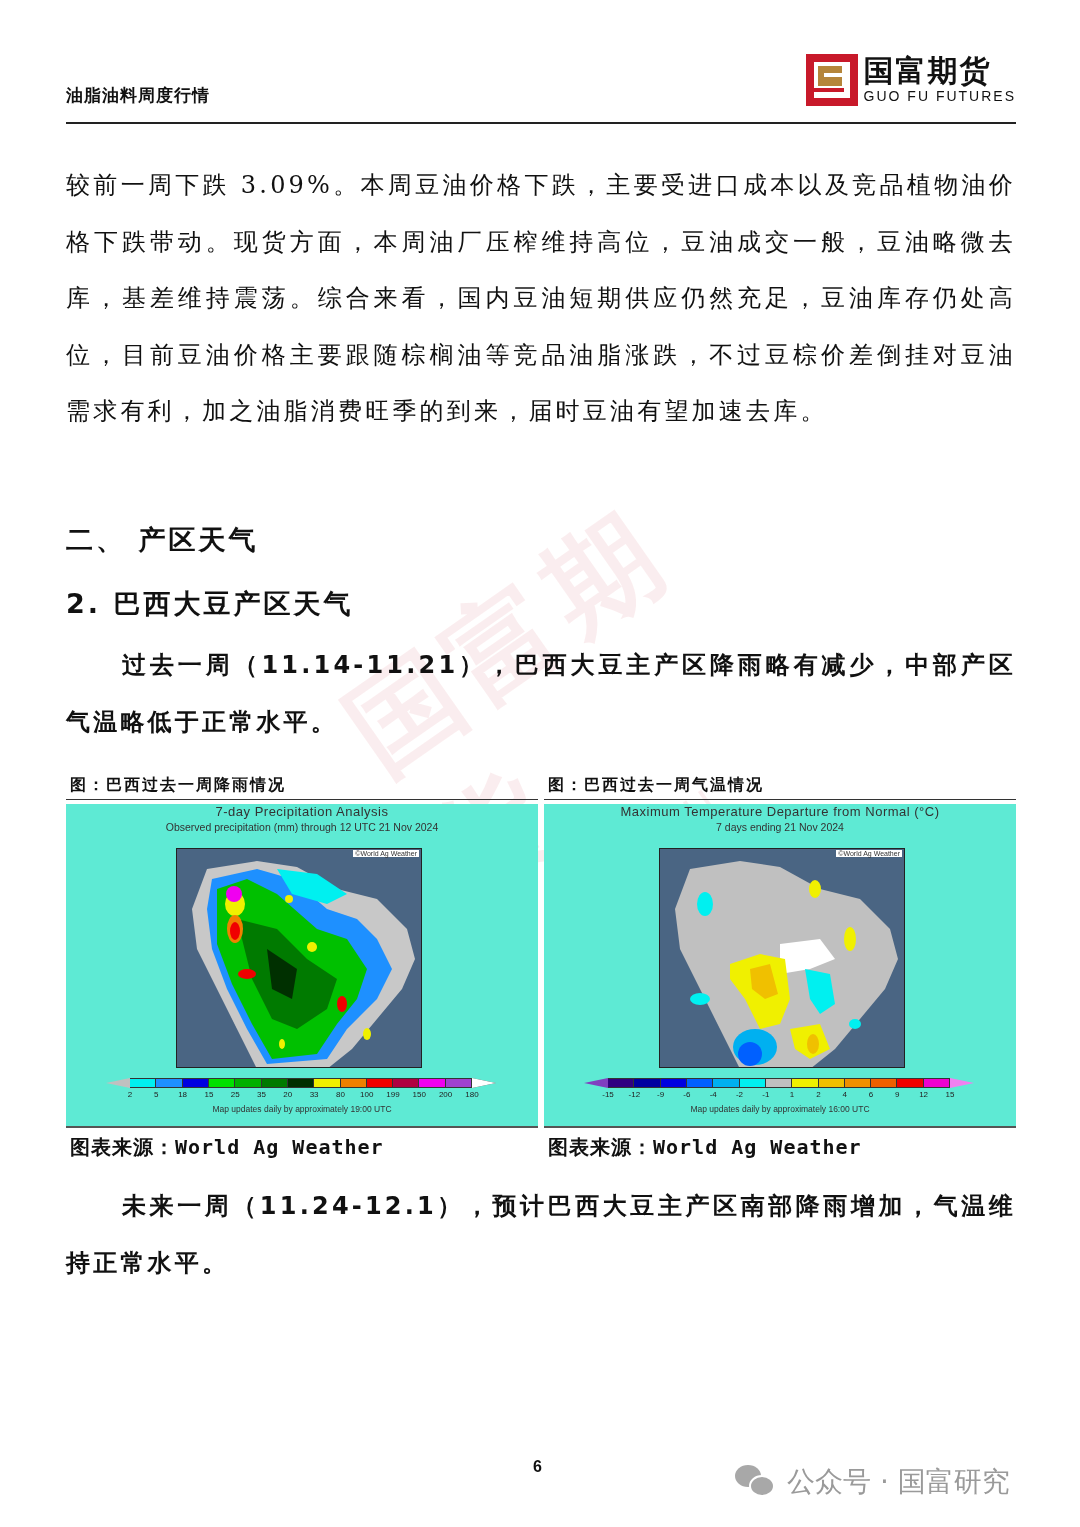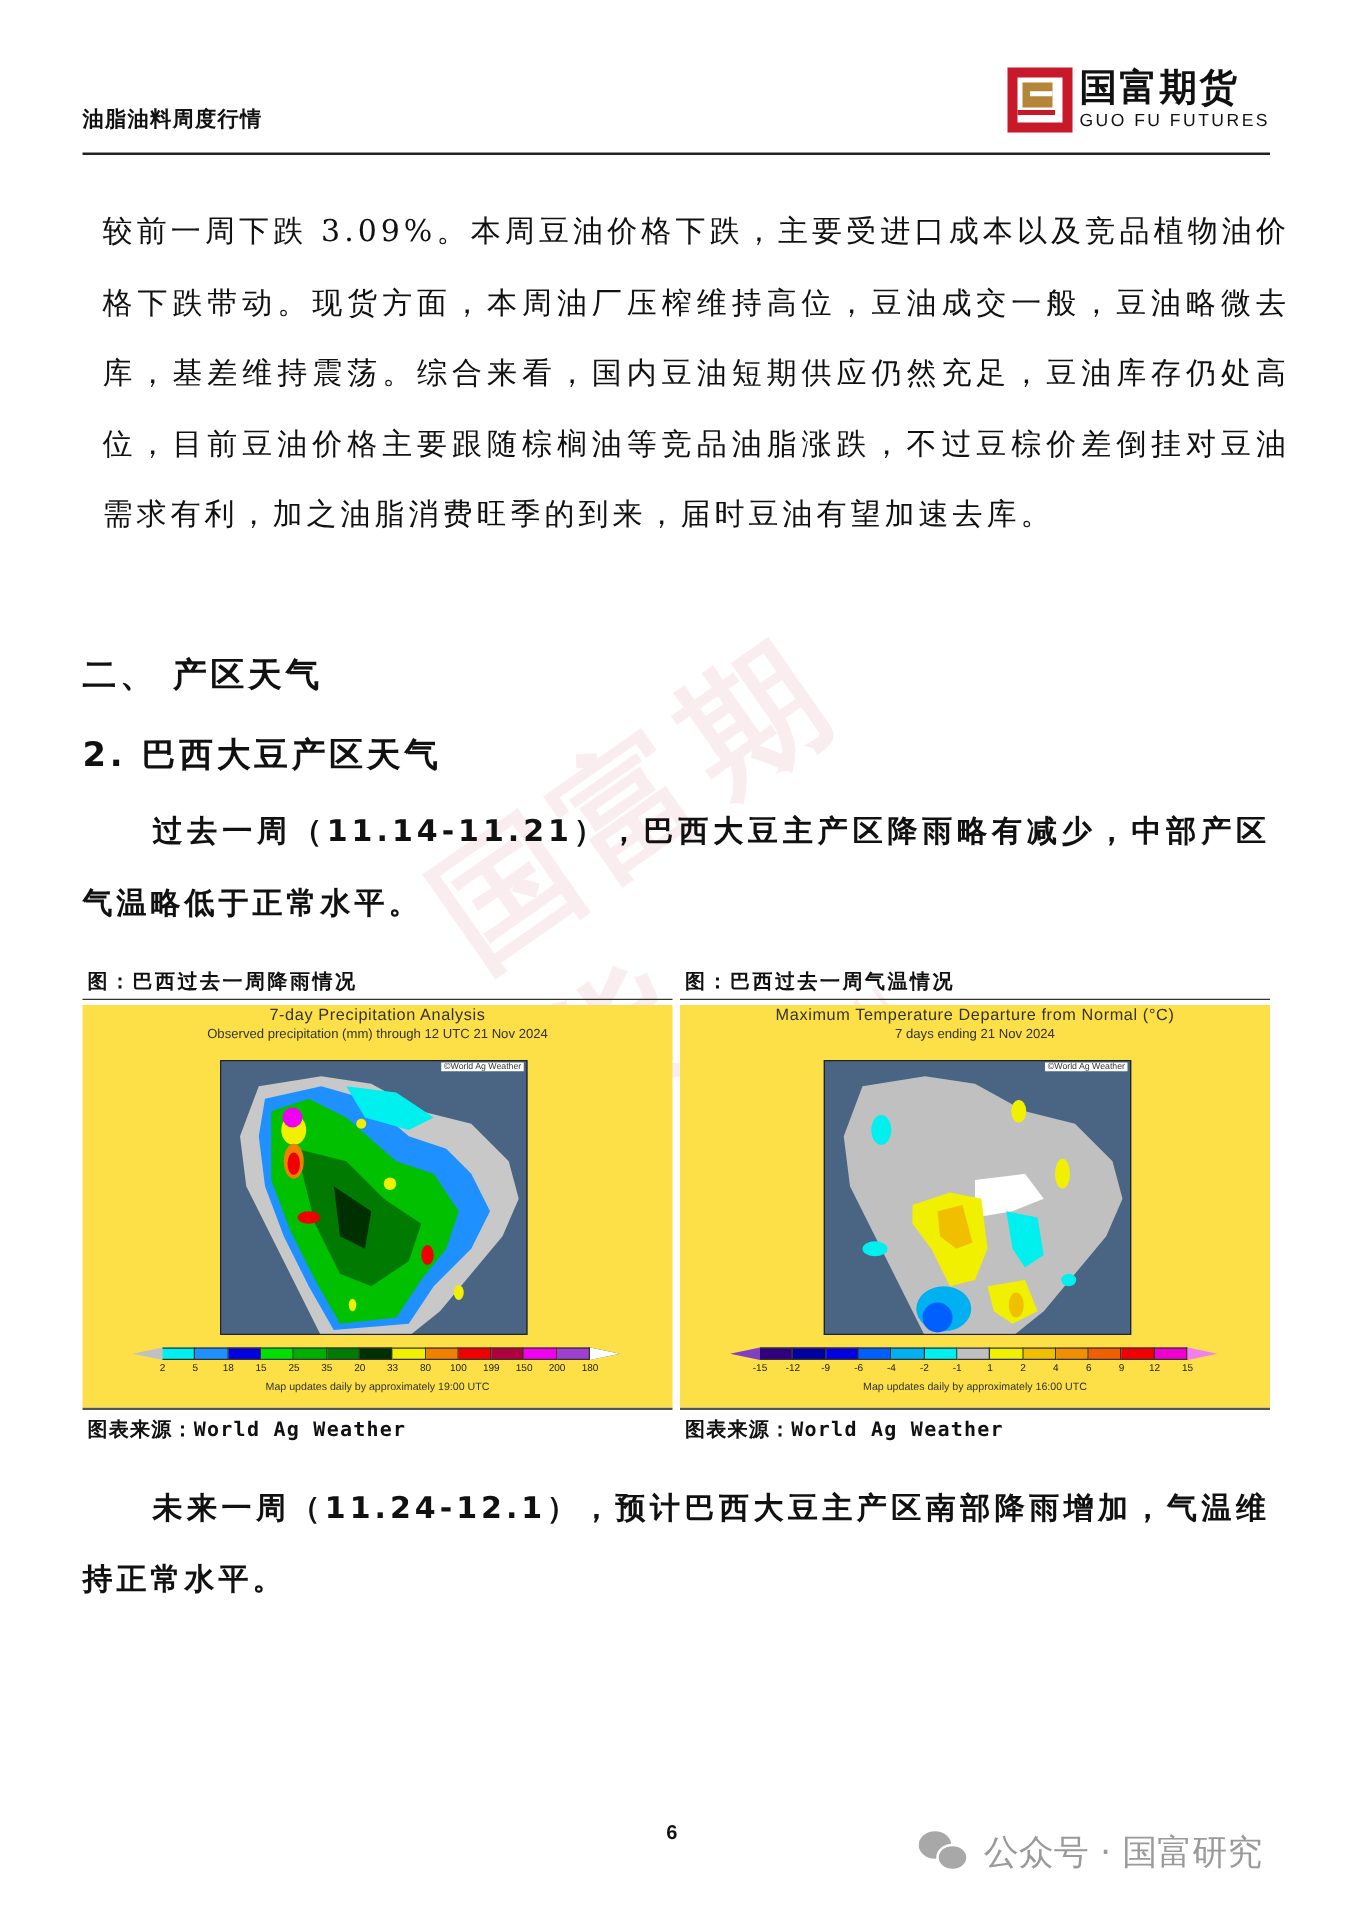--- a/index.html
+++ b/index.html
@@ -19,36 +19,36 @@
   .logo-en { font-size: 14px; letter-spacing: 2px; color: #111; line-height: 18px; font-family: "Liberation Sans", sans-serif; }
   .header-rule { position: absolute; left: 66px; top: 122px; width: 950px; height: 2px; background: #222; }
 
   .para { position: absolute; left: 66px; width: 950px; font-size: 24px; line-height: 56.5px; letter-spacing: 3.2px; text-align: justify; font-family: "DejaVu Serif", serif; }
   .h2 { position: absolute; left: 66px; font-size: 27px; font-weight: bold; letter-spacing: 3px; }
   .bold-para { font-weight: bold; font-family: "DejaVu Sans", sans-serif; }
 
   .fig { position: absolute; top: 775px; width: 472px; height: 375px; }
   .fig-title { font-size: 16px; font-weight: bold; letter-spacing: 2px; padding-left: 4px; height: 24px; font-family: "DejaVu Serif", serif; }
   .fig-rule { height: 1px; background: #333; }
-  .fig-img { height: 322px; position: relative; background: #fde047; }
+  .fig-img { height: 322px; position: relative; background: #5eead4; }
   .map-title { text-align: center; font-size: 13px; color: #333; margin-top: 4px; font-family: "Liberation Sans", sans-serif; letter-spacing: 0.5px; }
   .map-sub { text-align: center; font-size: 10.5px; color: #333; margin-top: 2px; font-family: "Liberation Sans", sans-serif; }
   .map-frame { position: absolute; top: 44px; width: 246px; height: 220px; background: #4a6583; border: 1px solid #222; overflow: hidden; }
   .map-frame svg { position: absolute; left: 0; top: 0; }
   .copyright { position: absolute; right: 2px; top: 1px; background: #fff; font-size: 7px; padding: 0 2px; color: #333; font-family: "Liberation Sans", sans-serif; }
   .legend { position: absolute; top: 272px; left: 40px; width: 390px; height: 14px; display: flex; align-items: center; }
   .legend .cap-l { width: 0; height: 0; border-top: 5px solid transparent; border-bottom: 5px solid transparent; border-right: 24px solid; }
   .legend .cap-r { width: 0; height: 0; border-top: 5px solid transparent; border-bottom: 5px solid transparent; border-left: 24px solid; }
   .legend .swatch { flex: 1; height: 10px; border: 1px solid #333; border-left: none; }
   .legend .swatch:first-of-type { border-left: 1px solid #333; }
   .ticks { position: absolute; top: 286px; left: 64px; width: 342px; height: 12px; font-size: 8px; color: #222; font-family: "Liberation Sans", sans-serif; }
   .ticks span { position: absolute; transform: translateX(-50%); }
   .map-note { position: absolute; top: 300px; width: 100%; text-align: center; font-size: 8.5px; color: #333; font-family: "Liberation Sans", sans-serif; }
   .fig-bottom-rule { height: 1.5px; background: #555; margin-top: 0; }
-  .fig-source { font-size: 16px; font-weight: bold; padding-left: 4px; margin-top: 6px; letter-spacing: 1px; font-family: "DejaVu Sans Mono", monospace; }
+  .fig-source { font-size: 20px; font-weight: bold; padding-left: 4px; margin-top: 6px; letter-spacing: 1px; font-family: "DejaVu Sans Mono", monospace; }
 
   .watermark { position: absolute; left: 380px; top: 520px; width: 460px; height: 360px; opacity: 0.07; pointer-events: none; transform: rotate(-35deg); }
   .wm-cn { font-size: 110px; font-weight: bold; color: #c8192a; letter-spacing: 10px; }
   .wm-en { font-size: 40px; color: #c8192a; letter-spacing: 8px; margin-left: 60px; }
 
   .page-num { position: absolute; left: 533px; top: 1458px; font-size: 16px; font-weight: bold; font-family: "Liberation Sans", sans-serif; }
   .wechat { position: absolute; left: 735px; top: 1462px; height: 40px; display: flex; align-items: center; color: #9a9a9a; font-size: 28px; }
   .wechat-icon { width: 42px; height: 34px; position: relative; margin-right: 10px; }
   .bub1 { position: absolute; left: 0; top: 0; width: 26px; height: 22px; border-radius: 50%; background: #a8a8a8; }
   .bub2 { position: absolute; left: 14px; top: 10px; width: 26px; height: 22px; border-radius: 50%; background: #a8a8a8; border: 2px solid #fff; }
@@ -71,21 +71,21 @@
       <div class="bar2"></div>
     </div>
     <div class="logo-text">
       <div class="logo-cn">国富期货</div>
       <div class="logo-en">GUO FU FUTURES</div>
     </div>
   </div>
 </div>
 <div class="header-rule"></div>
 
-<div class="para" style="top:157px;margin-left:16px;">较前一周下跌 3.09%。本周豆油价格下跌，主要受进口成本以及竞品植物油价格下跌带动。现货方面，本周油厂压榨维持高位，豆油成交一般，豆油略微去库，基差维持震荡。综合来看，国内豆油短期供应仍然充足，豆油库存仍处高位，目前豆油价格主要跟随棕榈油等竞品油脂涨跌，不过豆棕价差倒挂对豆油需求有利，加之油脂消费旺季的到来，届时豆油有望加速去库。</div>
+<div class="para" style="top:157px;">较前一周下跌 3.09%。本周豆油价格下跌，主要受进口成本以及竞品植物油价格下跌带动。现货方面，本周油厂压榨维持高位，豆油成交一般，豆油略微去库，基差维持震荡。综合来看，国内豆油短期供应仍然充足，豆油库存仍处高位，目前豆油价格主要跟随棕榈油等竞品油脂涨跌，不过豆棕价差倒挂对豆油需求有利，加之油脂消费旺季的到来，届时豆油有望加速去库。</div>
 
 <div class="h2" style="top:522px;">二、  产区天气</div>
 <div class="h2" style="top:586px;">2. 巴西大豆产区天气</div>
 
 <div class="para bold-para" style="top:637px; text-indent:56px;">过去一周（11.14-11.21），巴西大豆主产区降雨略有减少，中部产区气温略低于正常水平。</div>
 
 <div class="fig" style="left:66px;">
   <div class="fig-title">图：巴西过去一周降雨情况</div>
   <div class="fig-rule"></div>
   <div class="fig-img">

